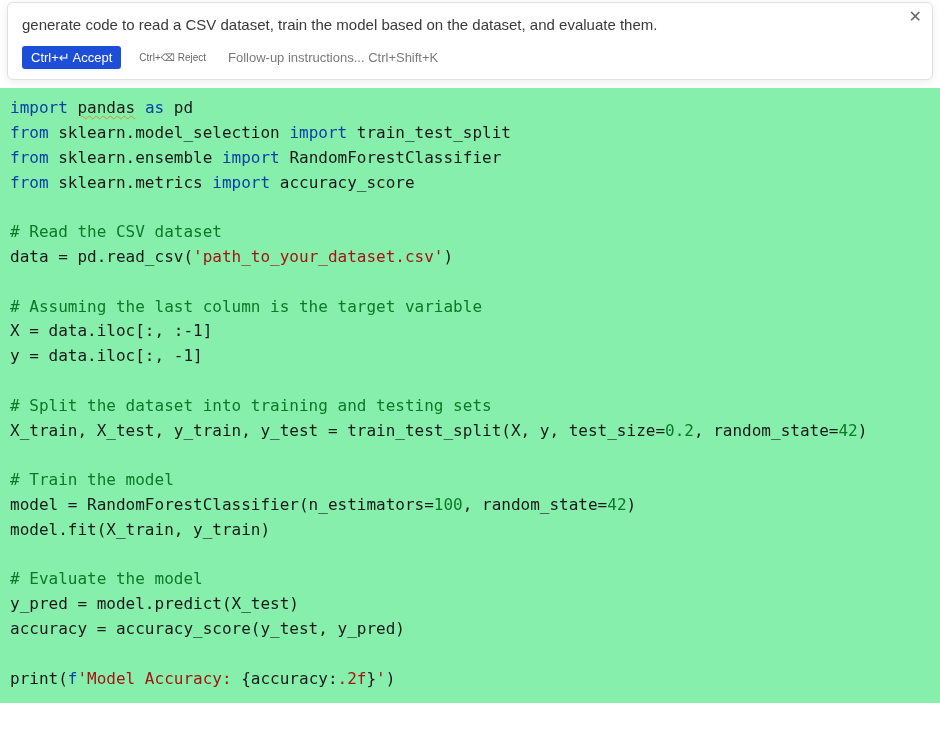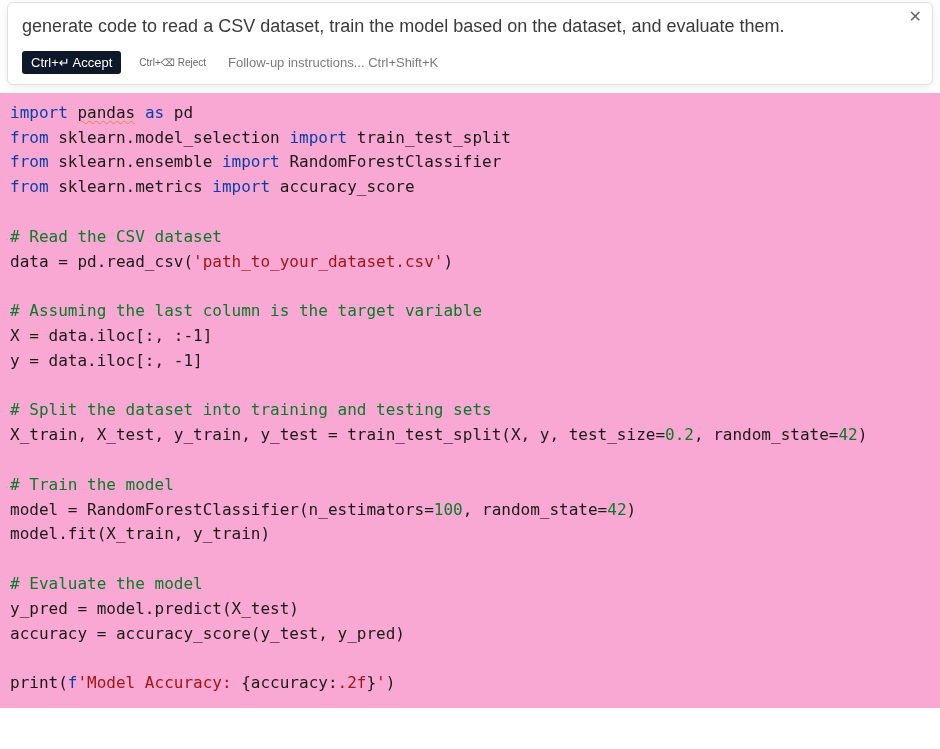--- a/index.html
+++ b/index.html
@@ -16,41 +16,41 @@
       background: #ffffff;
       border: 1px solid #e0e0e0;
       border-radius: 6px;
       box-shadow: 0 2px 8px rgba(0,0,0,0.08);
       margin: 2px 7px 8px 7px;
       padding: 10px 14px 10px 14px;
       position: relative;
     }
     .prompt-text {
       color: #3a3a3a;
-      font-size: 18px;
+      font-size: 15px;
       line-height: 1.55;
       padding-right: 20px;
       margin-bottom: 10px;
     }
     .close-icon {
       position: absolute;
       top: 6px;
       right: 10px;
       font-size: 16px;
       color: #666;
       cursor: pointer;
       line-height: 1;
     }
     .prompt-actions {
       display: flex;
       align-items: center;
       gap: 18px;
     }
     .accept-btn {
-      background: #0f172a;
+      background: #1d4ed8;
       color: #ffffff;
       border: none;
       border-radius: 3px;
       padding: 4px 9px;
       font-size: 13px;
       cursor: pointer;
       font-family: inherit;
     }
     .reject-btn {
       background: transparent;
@@ -66,21 +66,21 @@
       font-size: 13px;
       color: #888;
       padding: 2px 4px;
       width: 320px;
       font-family: Liberation Sans, sans-serif;
     }
     .followup-input::placeholder {
       color: #7a7a7a;
     }
     .code-block {
-      background: #f9a8d4;
+      background: #86efac;
       padding: 8px 10px 12px 10px;
       font-family: "Consolas", "Menlo", "Monaco", monospace;
       font-size: 16px;
       line-height: 1.55;
       white-space: pre;
       color: #1a1a1a;
       overflow-x: auto;
     }
     .kw { color: #0a3fa8; }
     .mod { color: #1a1a1a; }

